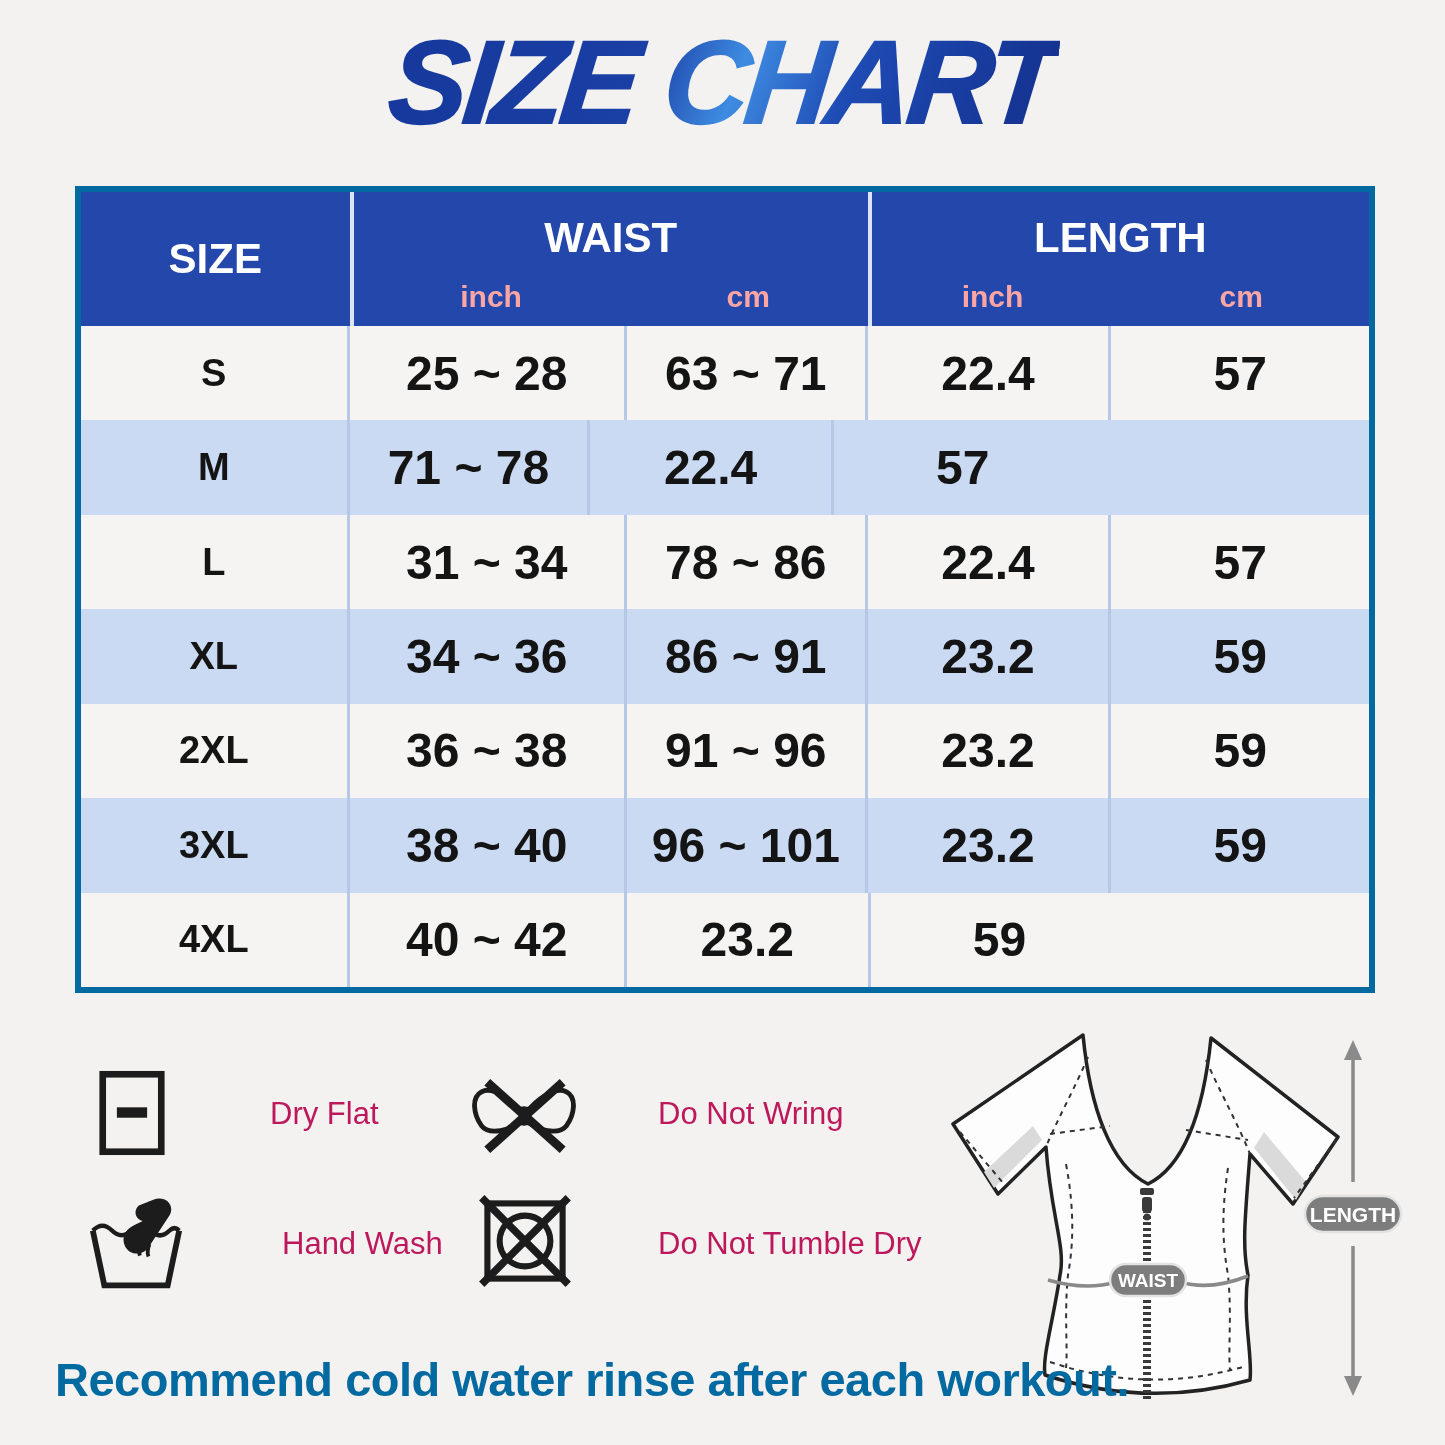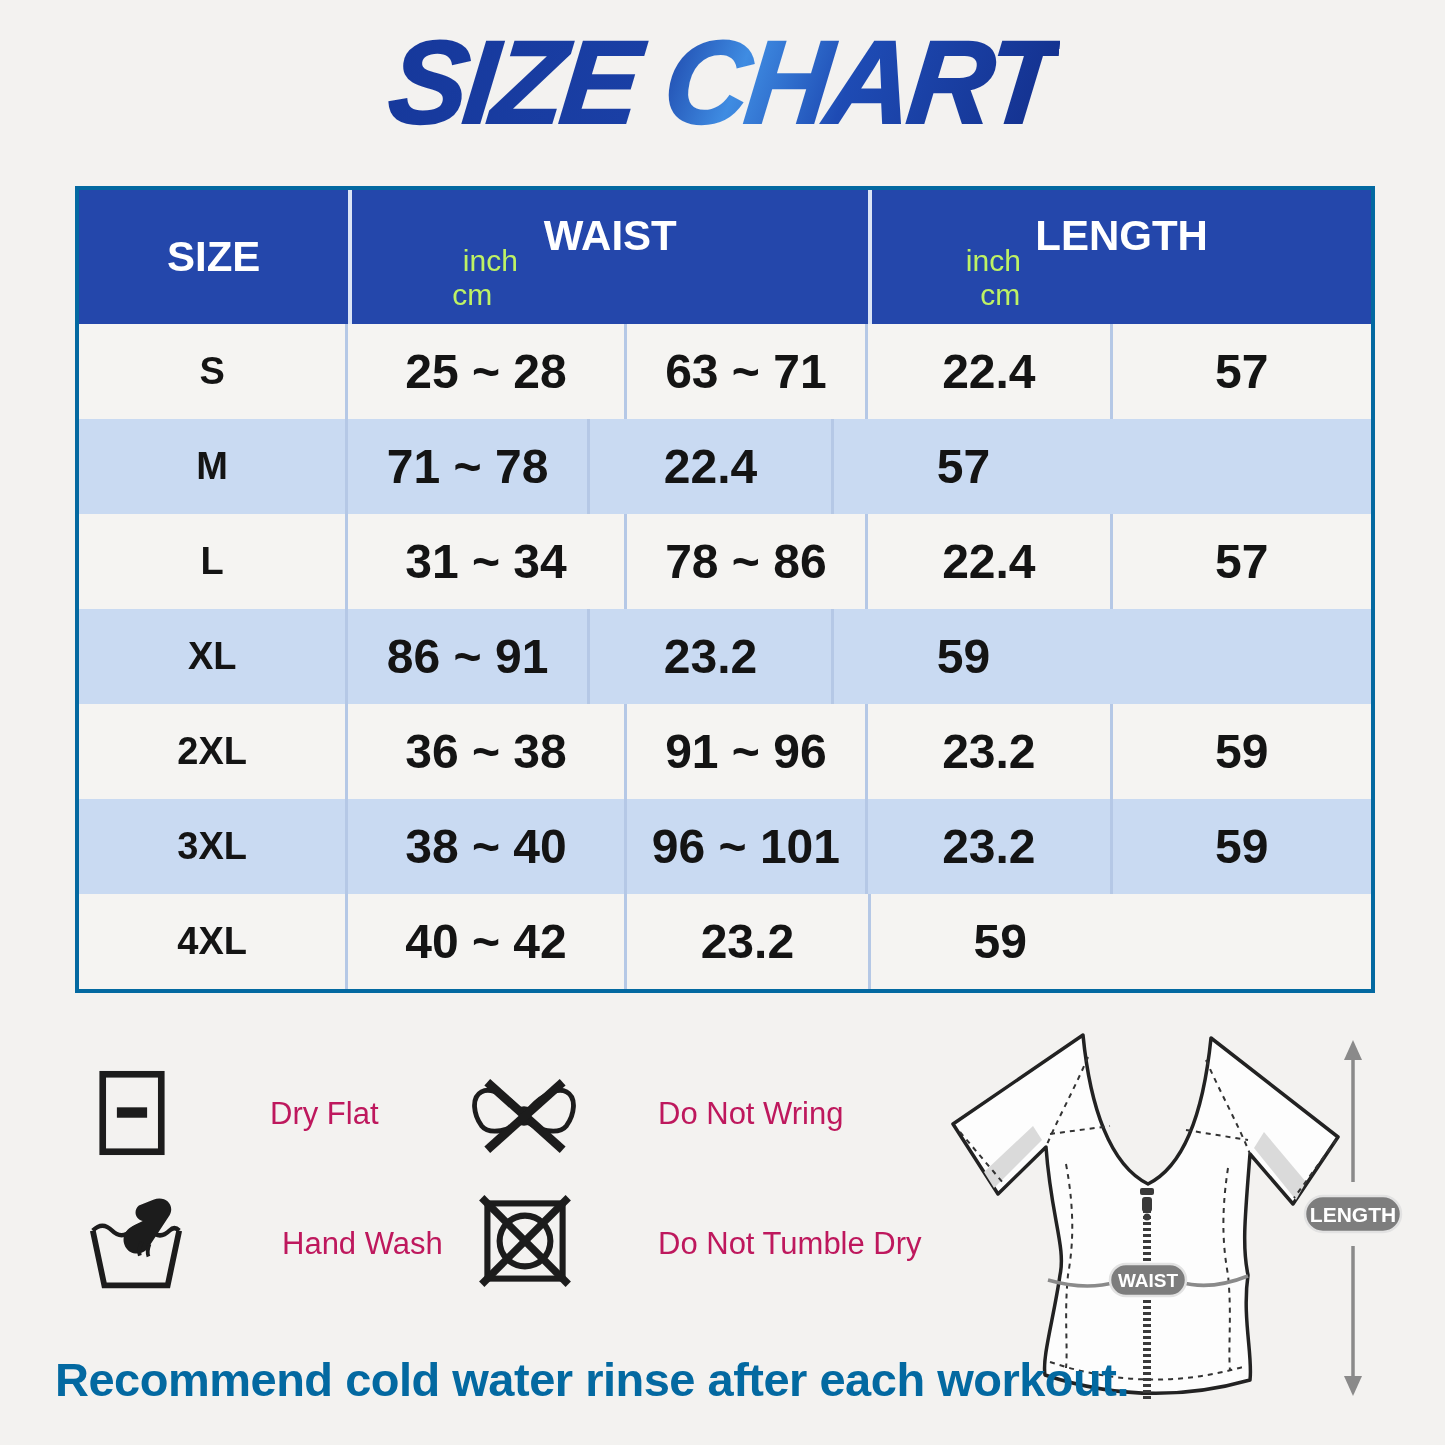--- a/index.html
+++ b/index.html
@@ -13,31 +13,31 @@
     display:inline-block;
     font-size:118px; font-weight:bold; font-style:italic;
     letter-spacing:-4px; transform:skewX(-6deg);
     background:linear-gradient(105deg,#16389b 0%,#1a3fa5 38%,#3f8ce2 52%,#1e4bb4 68%,#132f8c 100%);
     -webkit-background-clip:text; background-clip:text; color:transparent;
     -webkit-text-stroke:2px transparent;
   }
 
   
   .size-table { position:absolute; left:75px; top:186px; width:1300px; height:807px;
-    border:4px solid #0369a1; background:#f5f4f2; display:flex; flex-direction:column; }
+    border:6px solid #0369a1; background:#f5f4f2; display:flex; flex-direction:column; }
   .thead { height:134px; background:#2447ab; display:flex; flex:0 0 134px; }
   .th-size { width:20.85%; display:flex; align-items:center; justify-content:center;
     color:#fff; font-size:42px; font-weight:bold; }
   .th-group { position:relative; }
   .th-group.waist  { width:40.23%; border-left:4px solid #dce5f6; }
   .th-group.length { width:38.92%; border-left:4px solid #dce5f6; }
   .th-title { position:absolute; top:22px; width:100%; text-align:center;
     color:#fff; font-size:42px; font-weight:bold; }
   .th-sub { position:absolute; bottom:12px; width:100%; display:flex;
-    color:#bef264; font-size:30px; font-weight:400;flex-direction:column; }
+    color:#fca5a5; font-size:30px; font-weight:700; }
   .waist  .th-sub span:nth-child(1){ width:53.5%; text-align:center; }
   .waist  .th-sub span:nth-child(2){ width:46.5%; text-align:center; }
   .length .th-sub span:nth-child(1){ width:48.6%; text-align:center; }
   .length .th-sub span:nth-child(2){ width:51.4%; text-align:center; }
 
   .tbody { flex:1; display:flex; flex-direction:column; }
   .trow { flex:1; display:flex; background:#f5f4f2; }
   .trow:nth-child(even) { background:#c9daf2; }
   .cell { display:flex; align-items:center; justify-content:center; height:100%;
     font-size:48px; font-weight:bold; color:#141414; border-right:3px solid #b5c8e6; }
@@ -102,20 +102,21 @@
       </div>
       <div class="trow">
         <div class="cell c1">L</div>
         <div class="cell c2">31 ~ 34</div>
         <div class="cell c3">78 ~ 86</div>
         <div class="cell c4">22.4</div>
         <div class="cell c5">57</div>
       </div>
       <div class="trow">
         <div class="cell c1">XL</div>
+        <div class="cell c2">34 ~ 36</div>
         <div class="cell c3">86 ~ 91</div>
         <div class="cell c4">23.2</div>
         <div class="cell c5">59</div>
       </div>
       <div class="trow">
         <div class="cell c1">2XL</div>
         <div class="cell c2">36 ~ 38</div>
         <div class="cell c3">91 ~ 96</div>
         <div class="cell c4">23.2</div>
         <div class="cell c5">59</div>

